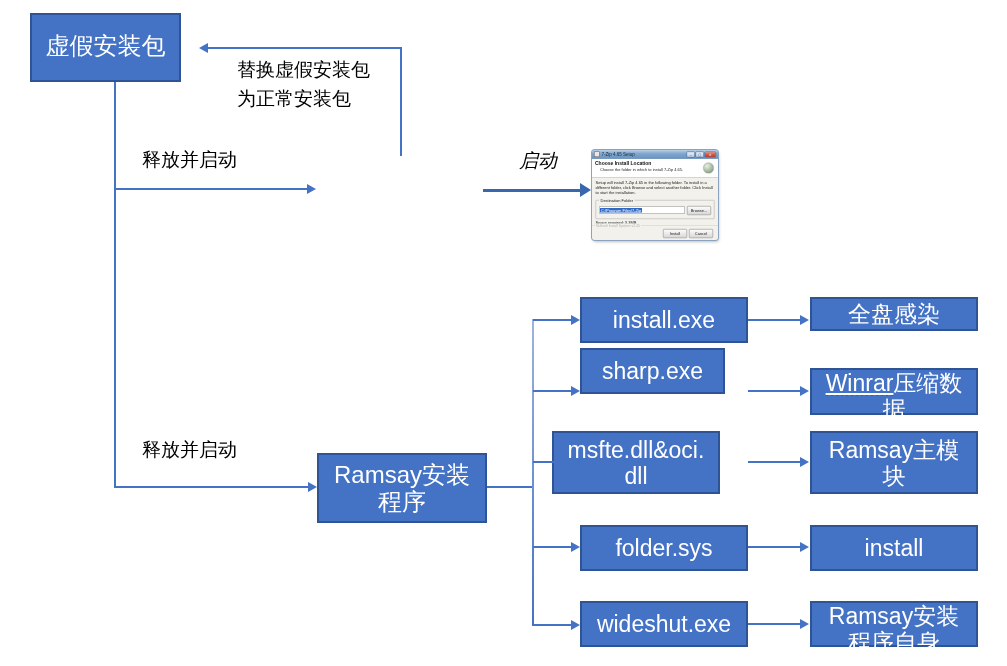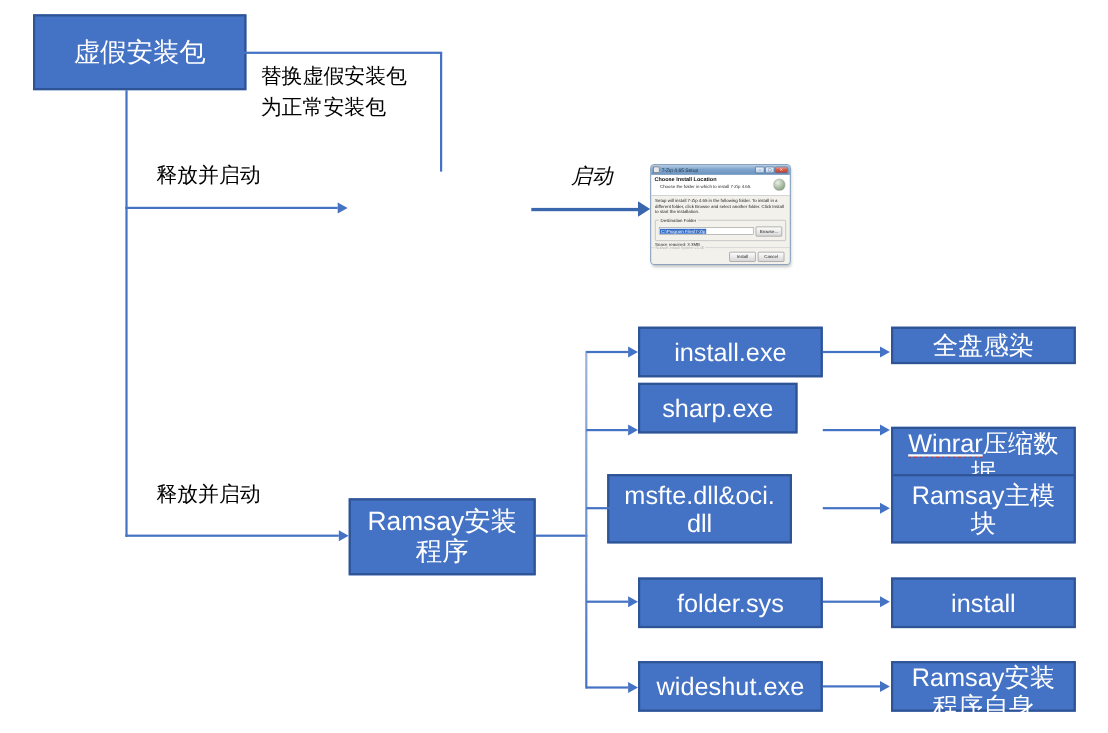--- a/index.html
+++ b/index.html
@@ -86,35 +86,35 @@
   .wbtn{position:absolute;top:7px;width:46px;height:16px;border:1px solid #7a7a7a;border-radius:2px;
         background:linear-gradient(#fdfdfd,#d7d7d7);font-size:8px;color:#222;text-align:center;line-height:15px;}
   .wbtn.install{right:62px;}
   .wbtn.cancel{right:10px;}
 </style>
 </head>
 <body>
 
 <div id="canvas">
 
-  <div class="box big" style="left:30px;top:13px;width:194px;height:69px;">虚假安装包</div>
+  <div class="box big" style="left:30px;top:13px;width:151px;height:69px;font-family:Liberation Mono, monospace;">虚假安装包</div>
 
 
   <div class="box big" style="left:317px;top:453px;width:170px;height:70px;">Ramsay安装
 程序</div>
 
   <div class="box" style="left:580px;top:297px;width:168px;height:46px;">install.exe</div>
   <div class="box" style="left:580px;top:348px;width:145px;height:46px;">sharp.exe</div>
   <div class="box" style="left:552px;top:431px;width:168px;height:63px;">msfte.dll&amp;oci.
 dll</div>
   <div class="box" style="left:580px;top:525px;width:168px;height:46px;">folder.sys</div>
   <div class="box" style="left:580px;top:601px;width:168px;height:46px;">wideshut.exe</div>
 
   <div class="box" style="left:810px;top:297px;width:168px;height:34px;">全盘感染</div>
-  <div class="box top-align" style="left:810px;top:368px;width:168px;height:47px;margin-top:20px;">
+  <div class="box top-align" style="left:810px;top:368px;width:168px;height:47px;">
     <div class="inner"><span class="misspell">Winrar</span><span>压缩数
 据</span></div>
   </div>
   <div class="box" style="left:810px;top:431px;width:168px;height:63px;">Ramsay主模
 块</div>
   <div class="box" style="left:810px;top:525px;width:168px;height:46px;">install</div>
   <div class="box top-align" style="left:810px;top:601px;width:168px;height:46px;">Ramsay安装
 程序自身</div>
 
   <div class="lbl" style="left:142px;top:146px;">释放并启动</div>

